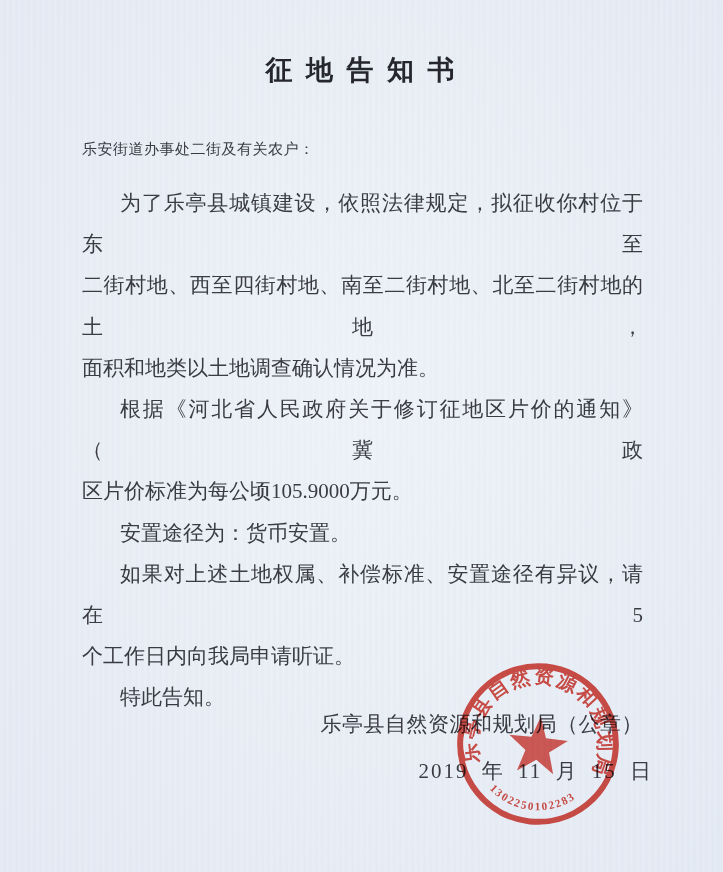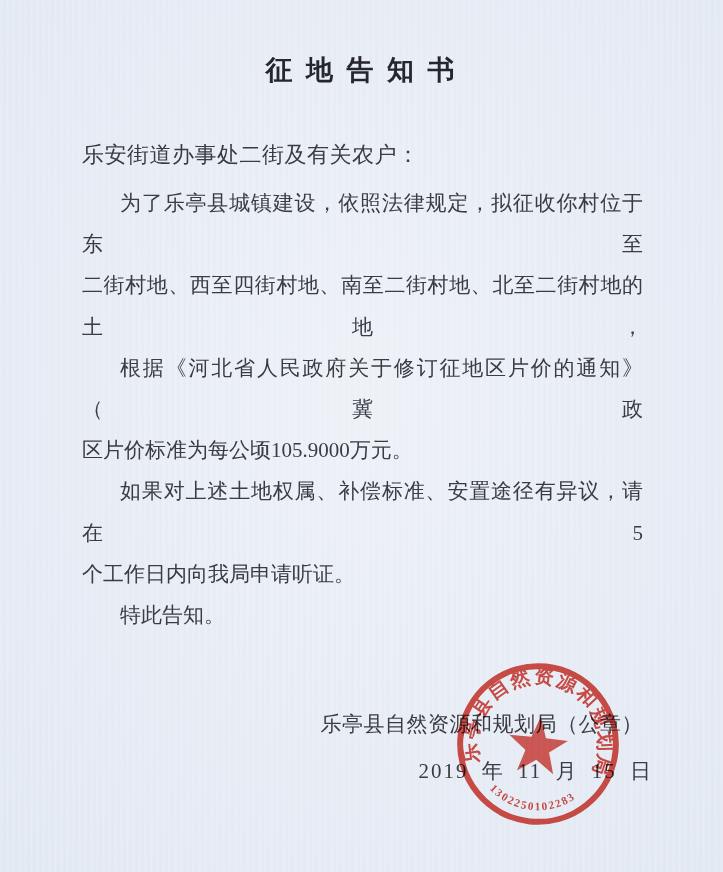--- a/index.html
+++ b/index.html
@@ -21,21 +21,21 @@
     position:absolute; top:52px; left:0; width:100%;
     text-align:center;
     font-family:Liberation Sans, sans-serif;
     font-weight:bold;
     font-size:27px;
     letter-spacing:3px;
     color:#26272e;
   }
   .recipient {
     position:absolute; left:82px; top:140px;
-    font-size:22px;
+    font-size:15px;
     letter-spacing:0.5px;
   }
   .body-block {
     position:absolute; left:82px; top:183px; width:561px;
     font-size:21px;
     line-height:41.2px;
   }
   .line { white-space:nowrap; }
   .line.indent { text-indent:38px;font-family:Liberation Serif, serif; }
   .line.full {
@@ -67,22 +67,24 @@
 
 <div class="texture"></div>
 
 <div class="doc-title">征 地 告 知 书</div>
 
 <div class="recipient">乐安街道办事处二街及有关农户：</div>
 
 <div class="body-block">
   <div class="line indent full">为了乐亭县城镇建设，依照法律规定，拟征收你村位于东至</div>
   <div class="line full">二街村地、西至四街村地、南至二街村地、北至二街村地的土地，</div>
+  <div class="line">面积和地类以土地调查确认情况为准。</div>
   <div class="line indent full">根据《河北省人民政府关于修订征地区片价的通知》（冀政</div>
   <div class="line">区片价标准为每公顷105.9000万元。</div>
+  <div class="line indent">安置途径为：货币安置。</div>
   <div class="line indent full">如果对上述土地权属、补偿标准、安置途径有异议，请在5</div>
   <div class="line">个工作日内向我局申请听证。</div>
   <div class="line indent">特此告知。</div>
 </div>
 
 <div class="sig-org">乐亭县自然资源和规划局（公章）</div>
 <div class="sig-date">2019 年 11 月 15 日</div>
 
 <svg class="seal" viewBox="0 0 200 200" aria-hidden="true">
   <defs>

